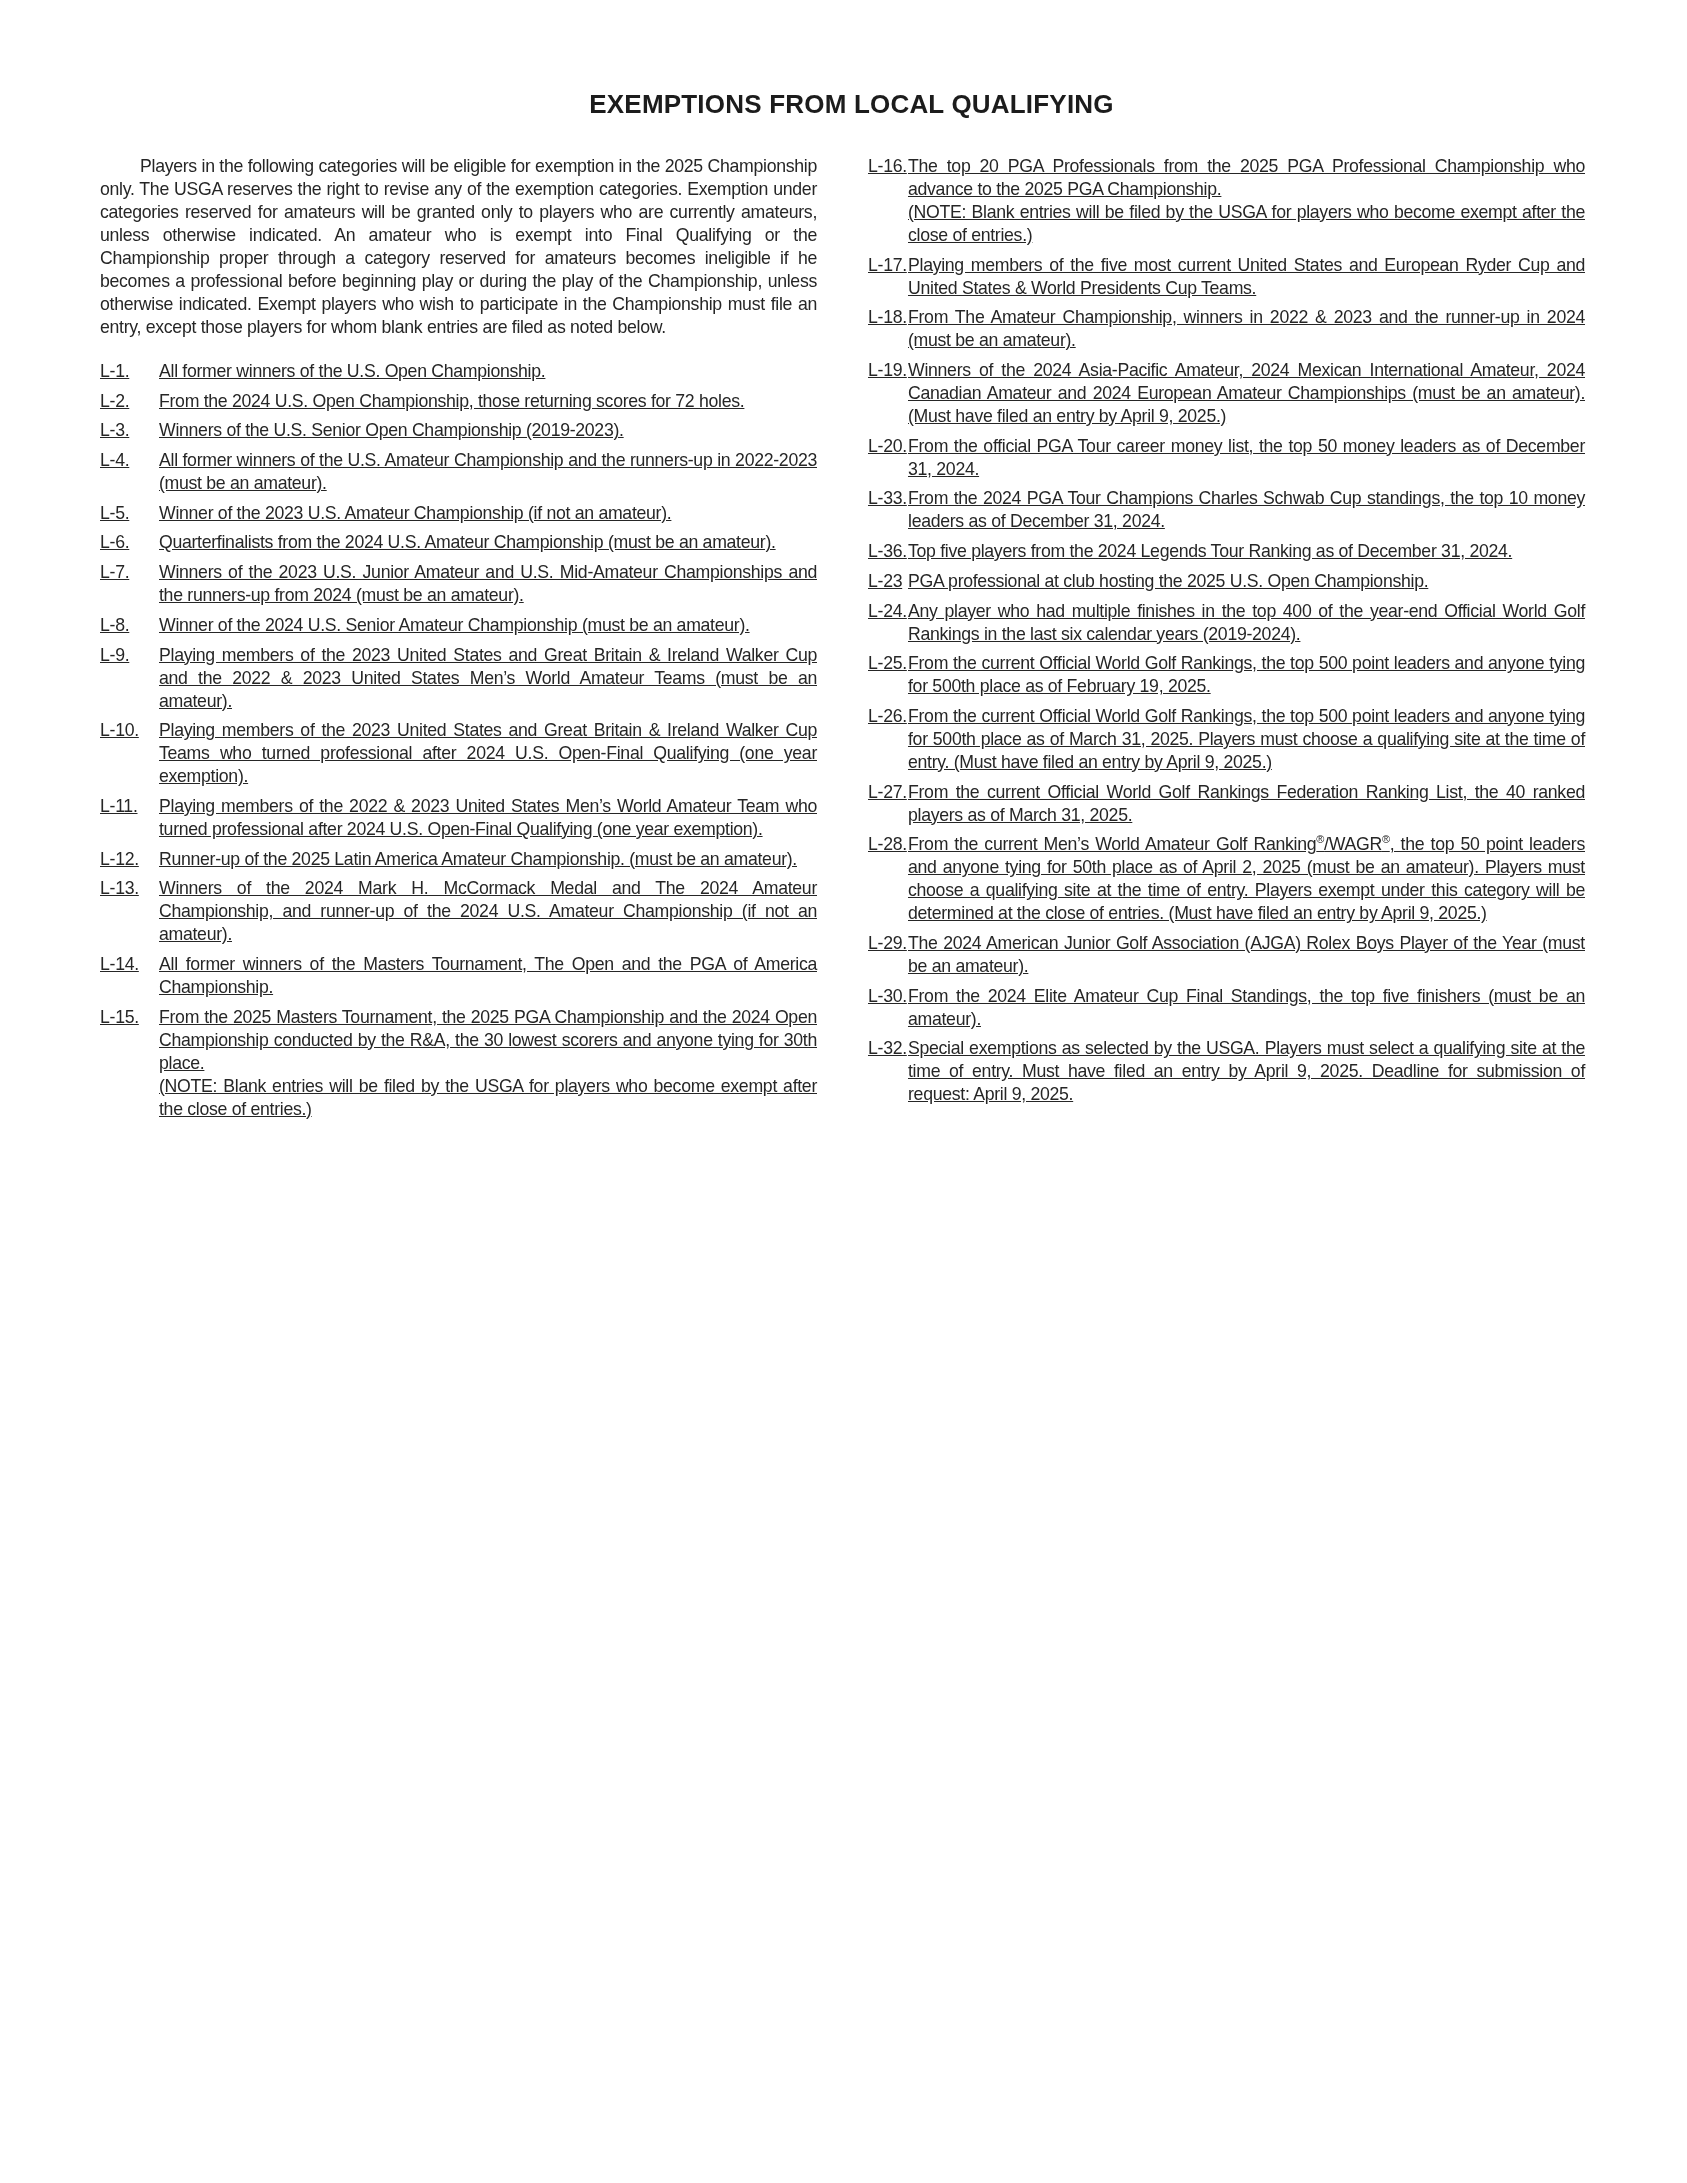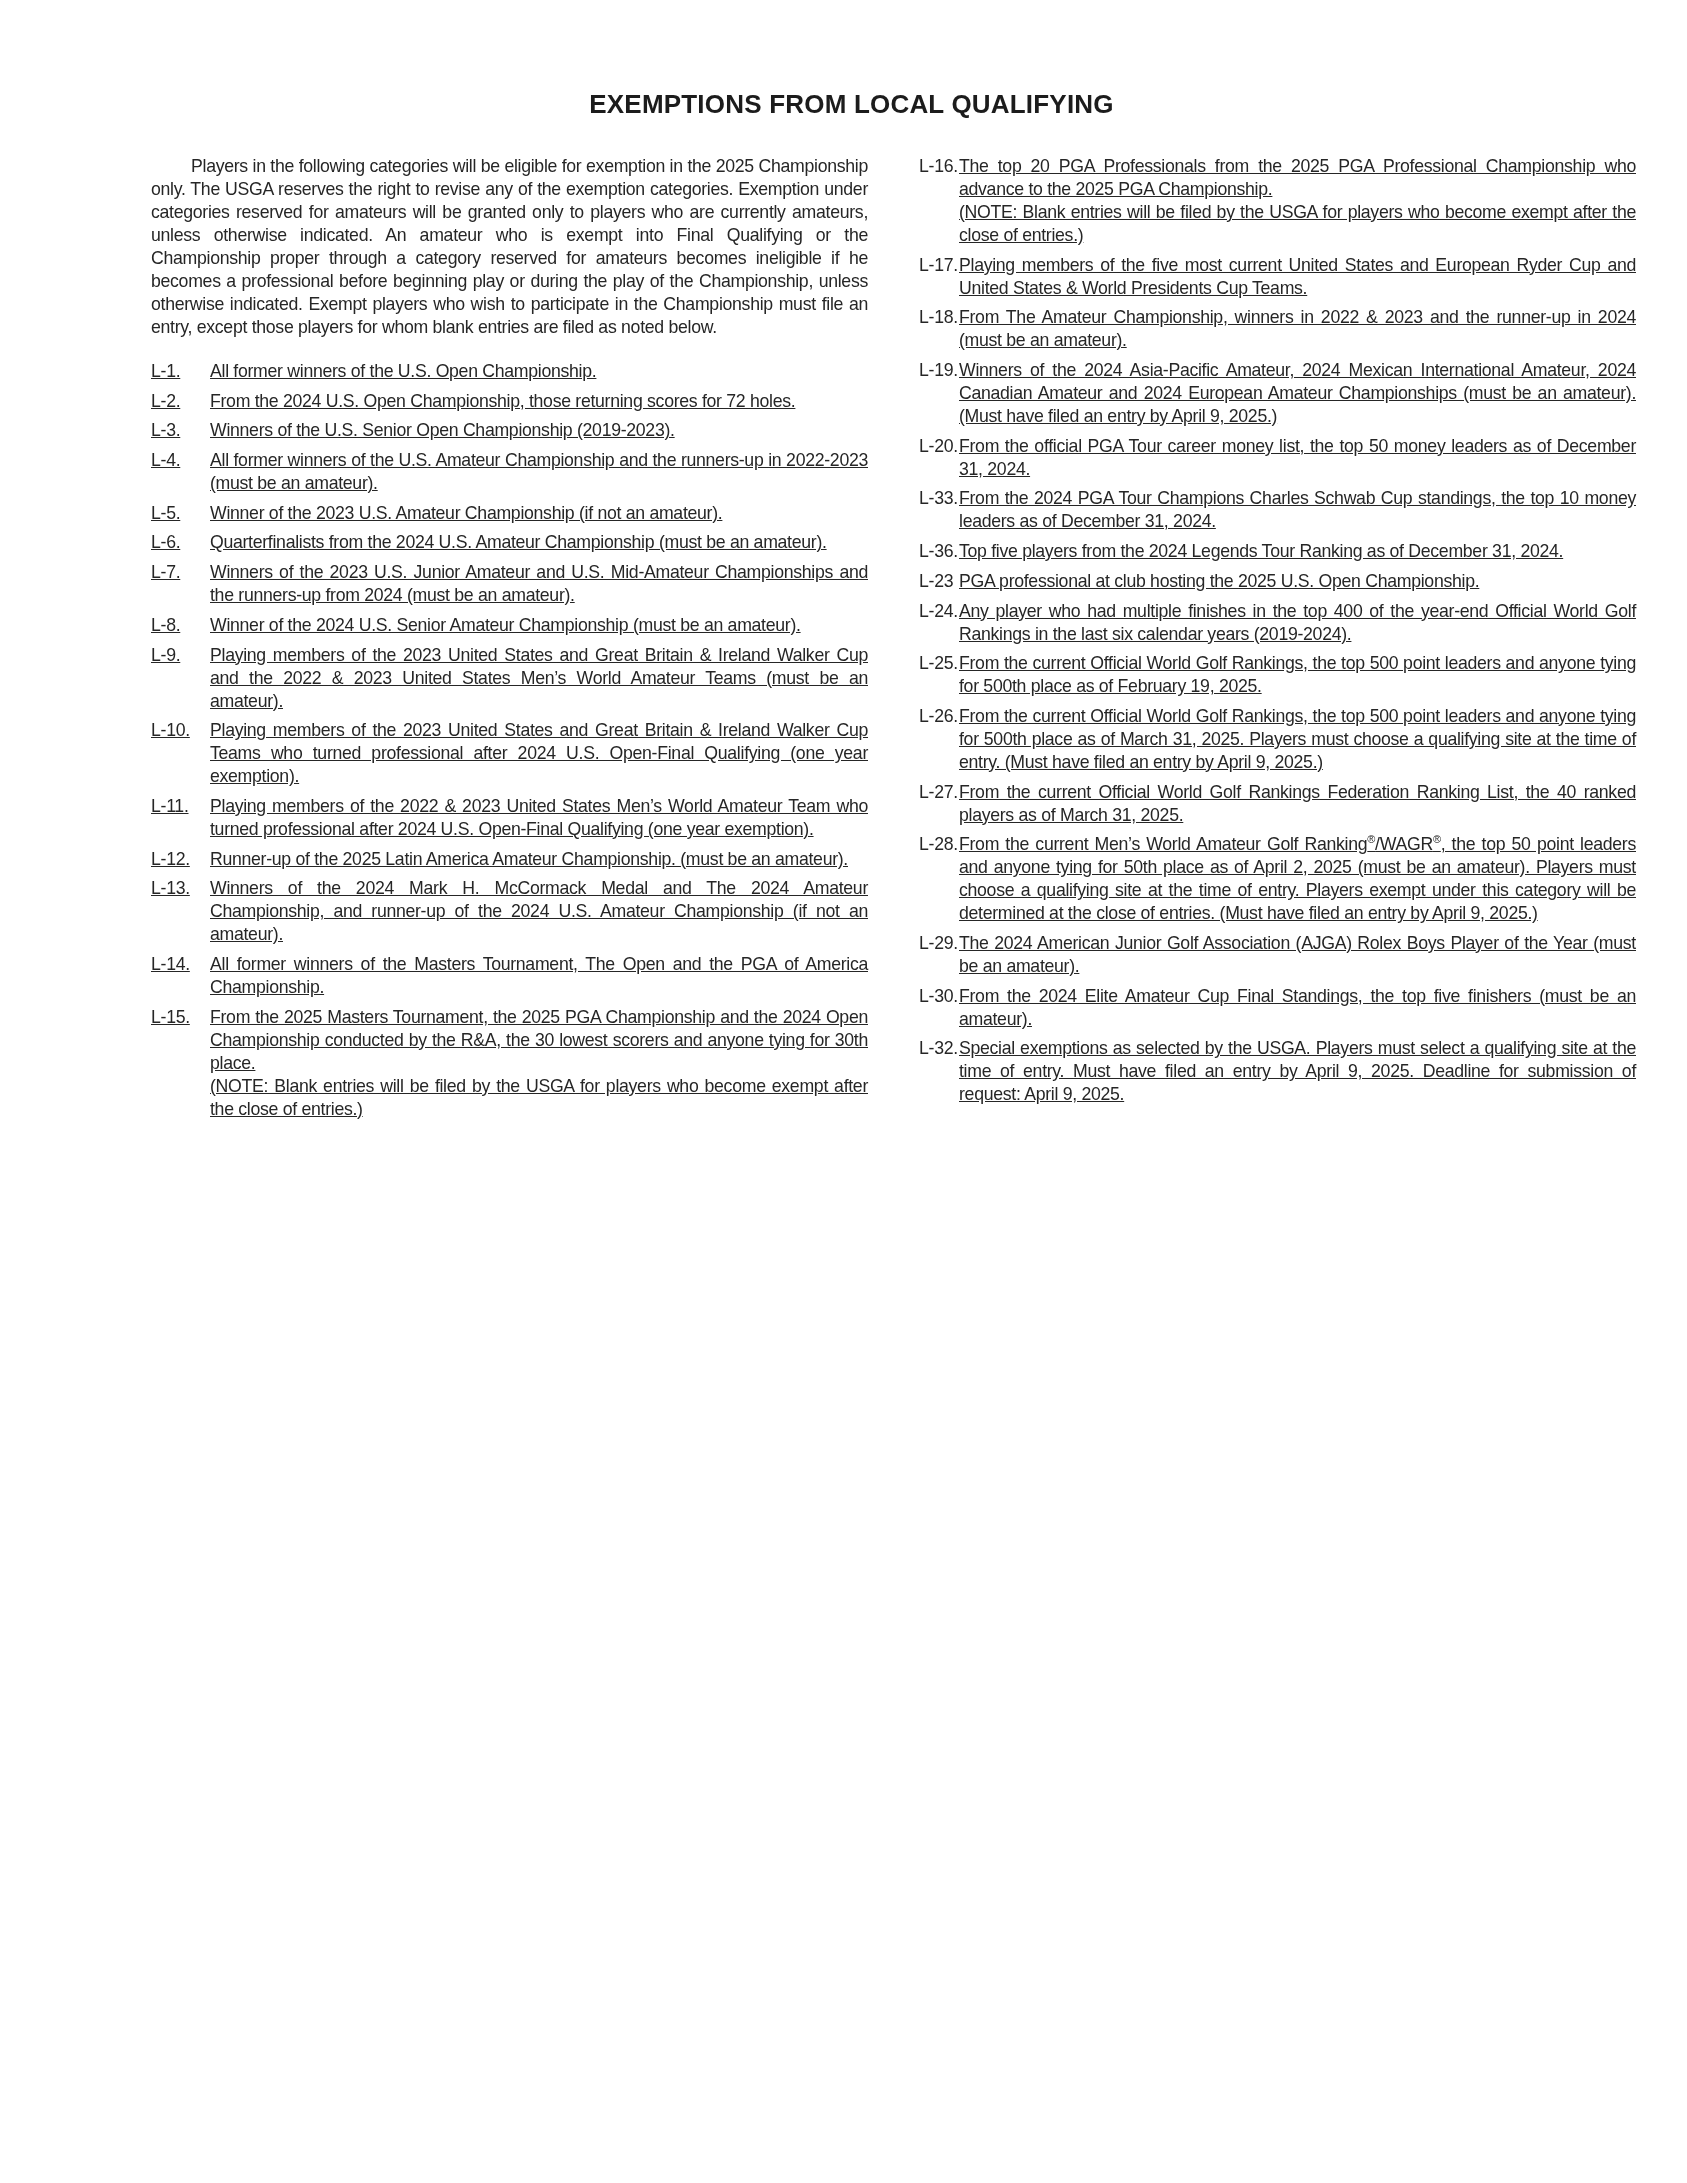--- a/index.html
+++ b/index.html
@@ -26,21 +26,20 @@
     line-height: 32px;
     font-weight: 700;
     letter-spacing: 0.2px;
     color: #1c1c1c;
     padding-left: 16px;
   }
   .columns {
     display: flex;
     margin: 35px 0 0 100px;
     gap: 51px;
-    justify-content: center;
   }
   .col {
     width: 717px;
     flex: 0 0 717px;
     font-size: 17.7px;
     line-height: 23px;
     letter-spacing: -0.3px;
   }
   .intro {
     margin: 0 0 21px 0;
@@ -50,20 +49,21 @@
   .exemption-item {
     display: flex;
     margin: 0 0 6.7px 0;
   }
   .col-left .item-label {
     flex: 0 0 59px;
     text-decoration: underline;
   }
   .col-right .item-label {
     flex: 0 0 40px;
+    text-decoration: underline;
   }
   .item-text {
     flex: 1 1 auto;
     text-align: justify;
     white-space: pre-line;
     text-decoration: underline;
   }
   .item-text sup {
     font-size: 62%;
     line-height: 0;

